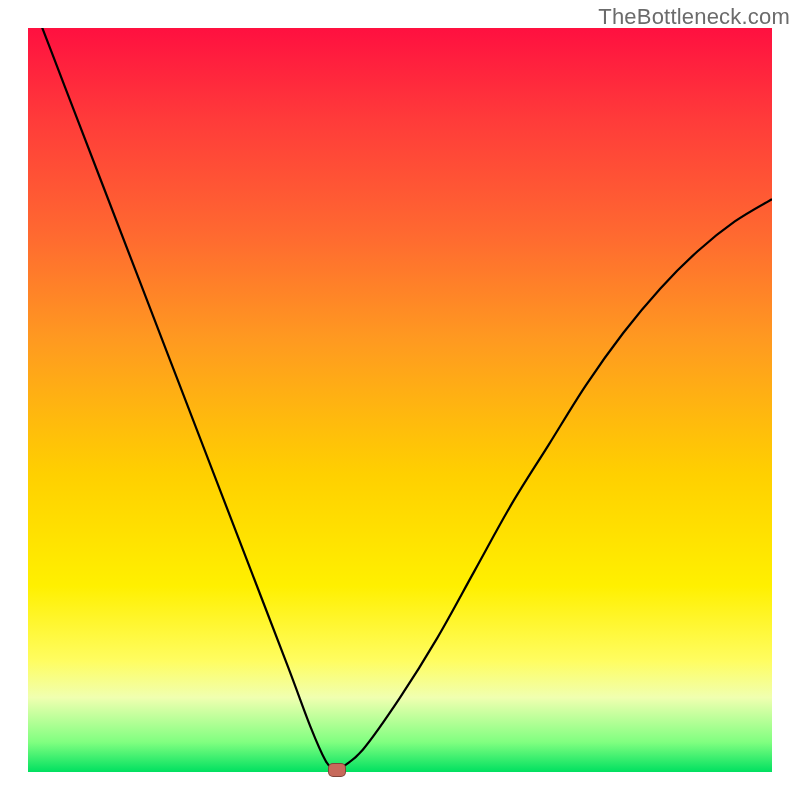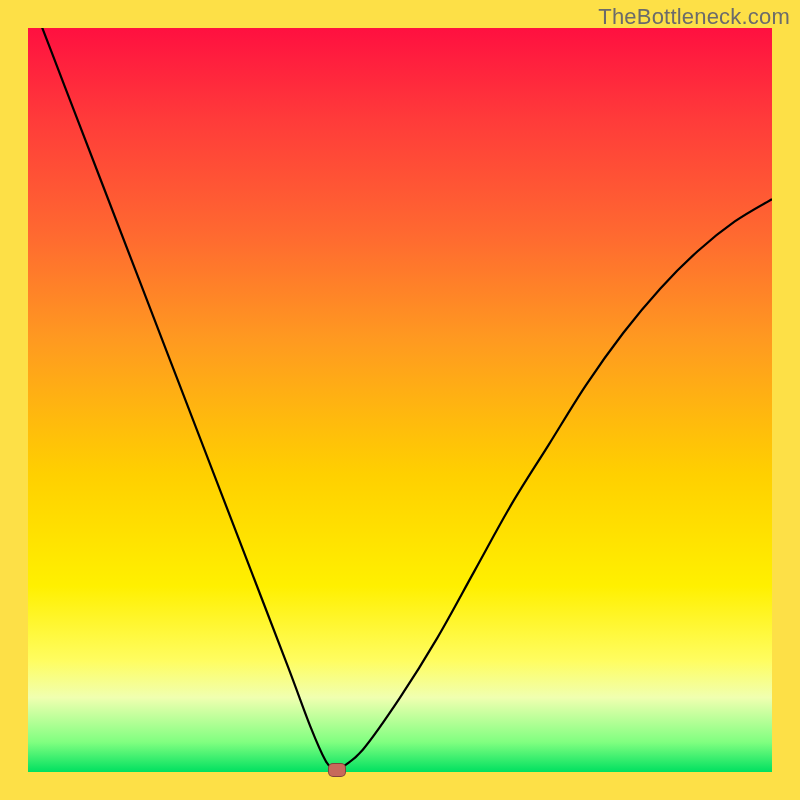--- a/index.html
+++ b/index.html
@@ -10,21 +10,21 @@
     background: #000000;
     overflow: hidden;
     font-family: Arial, Helvetica, sans-serif;
   }
   .frame {
     position: absolute;
     top: 0;
     left: 0;
     width: 800px;
     height: 800px;
-    background: #fde047;
+    background: #ffffff;
   }
   .plot {
     position: absolute;
     top: 28px;
     left: 28px;
     width: 744px;
     height: 744px;
     background: linear-gradient(
       to bottom,
       #ff1040 0%,

